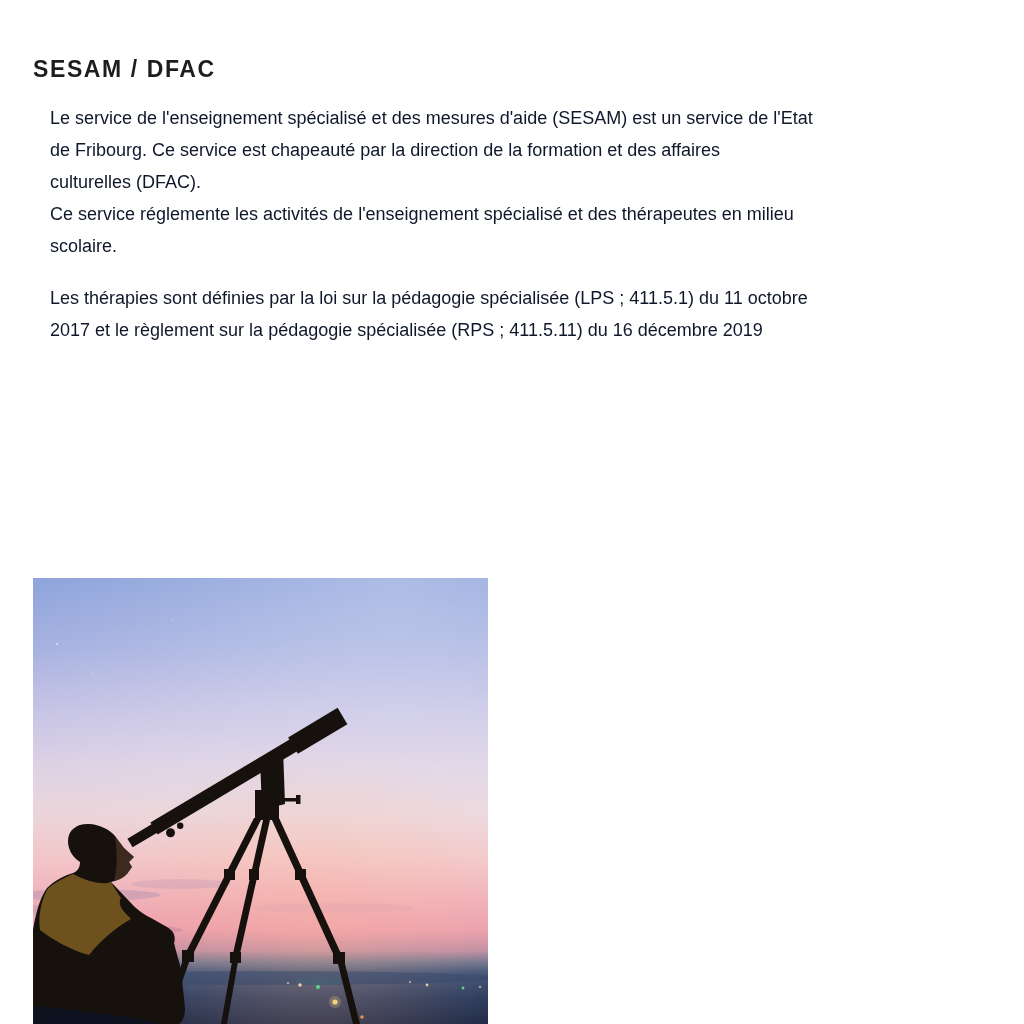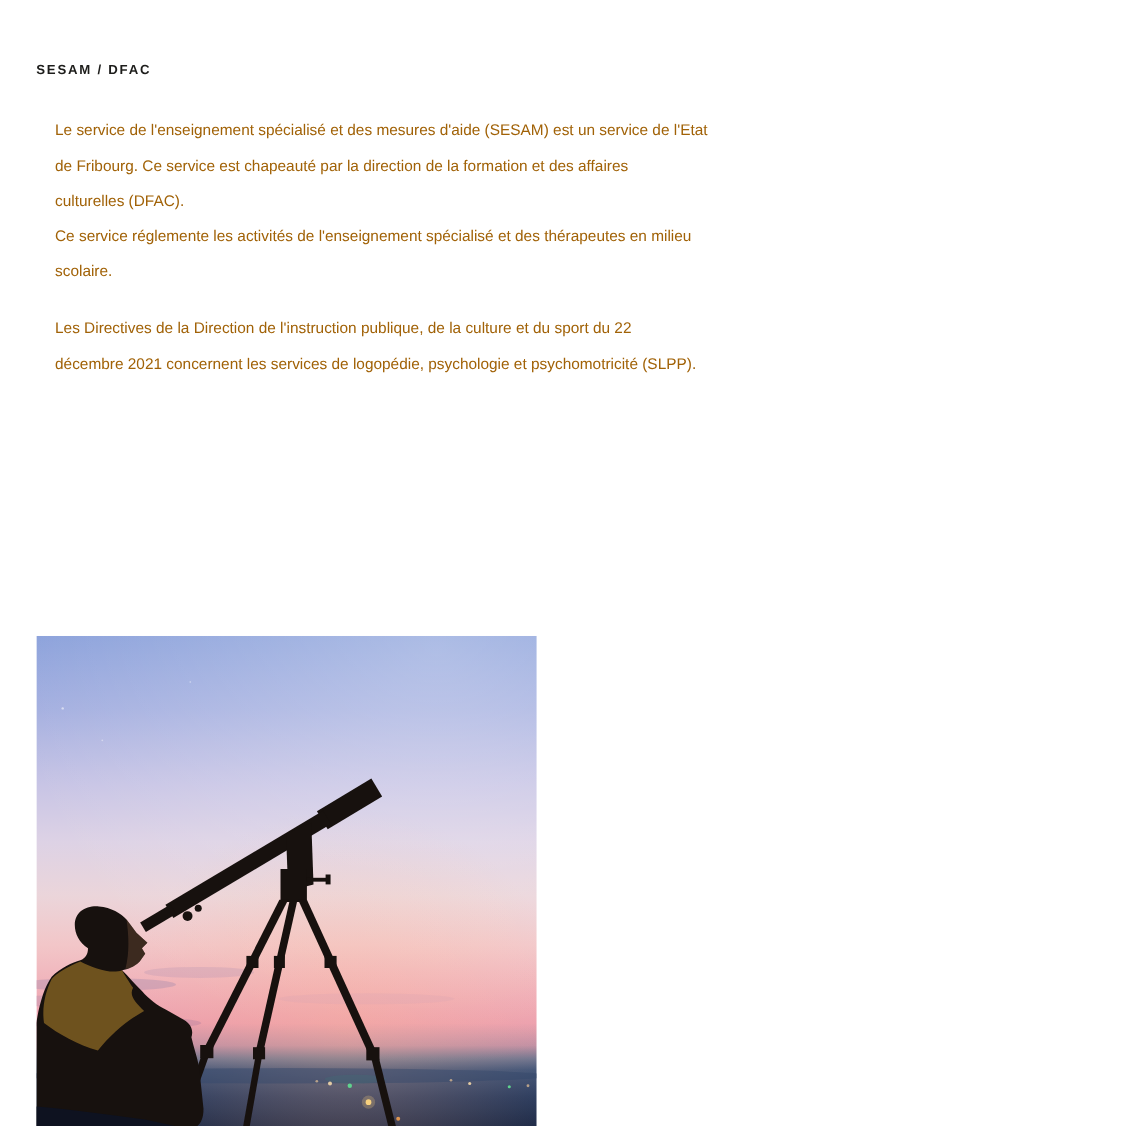--- a/index.html
+++ b/index.html
@@ -1,40 +1,40 @@
 <!DOCTYPE html>
 <html><head>
 <meta charset="utf-8">
 <style>
   html,body{margin:0;padding:0;background:#ffffff;}
   .page{position:relative;width:1024px;height:1024px;background:#ffffff;
         font-family:"Liberation Sans","DejaVu Sans",sans-serif;overflow:hidden;}
-  .title{position:absolute;left:33px;top:57px;margin:0;font-size:12px;font-weight:700;
+  .title{position:absolute;left:33px;top:57px;margin:0;font-size:23px;font-weight:700;
          letter-spacing:1.6px;color:#1d1d1b;line-height:1.1;}
-  .textcol{position:absolute;left:50px;top:102px;width:965px;font-size:14px;
-           line-height:32px;color:#a16207;}
+  .textcol{position:absolute;left:50px;top:102px;width:965px;font-size:18px;
+           line-height:32px;color:#0f172a;}
   .textcol p{margin:0 0 20px 0;white-space:pre-line;}
   .photo{position:absolute;left:33px;top:578px;width:455px;height:446px;overflow:hidden;}
   .photo svg{display:block;}
 </style>
 </head>
 <body>
 
 <div class="page">
 
   <h1 class="title">SESAM / DFAC</h1>
 
   <div class="textcol">
     <p>Le service de l'enseignement spécialisé et des mesures d'aide (SESAM) est un service de l'Etat
 de Fribourg. Ce service est chapeauté par la direction de la formation et des affaires
 culturelles (DFAC).
 Ce service réglemente les activités de l'enseignement spécialisé et des thérapeutes en milieu
 scolaire.</p>
-    <p>Les Directives de la Direction de l'instruction publique, de la culture et du sport du 22
-décembre 2021 concernent les services de logopédie, psychologie et psychomotricité (SLPP).</p>
+    <p>Les thérapies sont définies par la loi sur la pédagogie spécialisée (LPS ; 411.5.1) du 11 octobre
+2017 et le règlement sur la pédagogie spécialisée (RPS ; 411.5.11) du 16 décembre 2019</p>
   </div>
 
   <figure class="photo" style="margin:0">
     <svg width="455" height="446" viewBox="0 0 455 446">
       <defs>
         <linearGradient id="sky" x1="0" y1="0" x2="0" y2="1">
           <stop offset="0" stop-color="#8CA2DB"></stop>
           <stop offset="0.15" stop-color="#A5B0E0"></stop>
           <stop offset="0.30" stop-color="#C7C4E5"></stop>
           <stop offset="0.42" stop-color="#DDD2E5"></stop>

